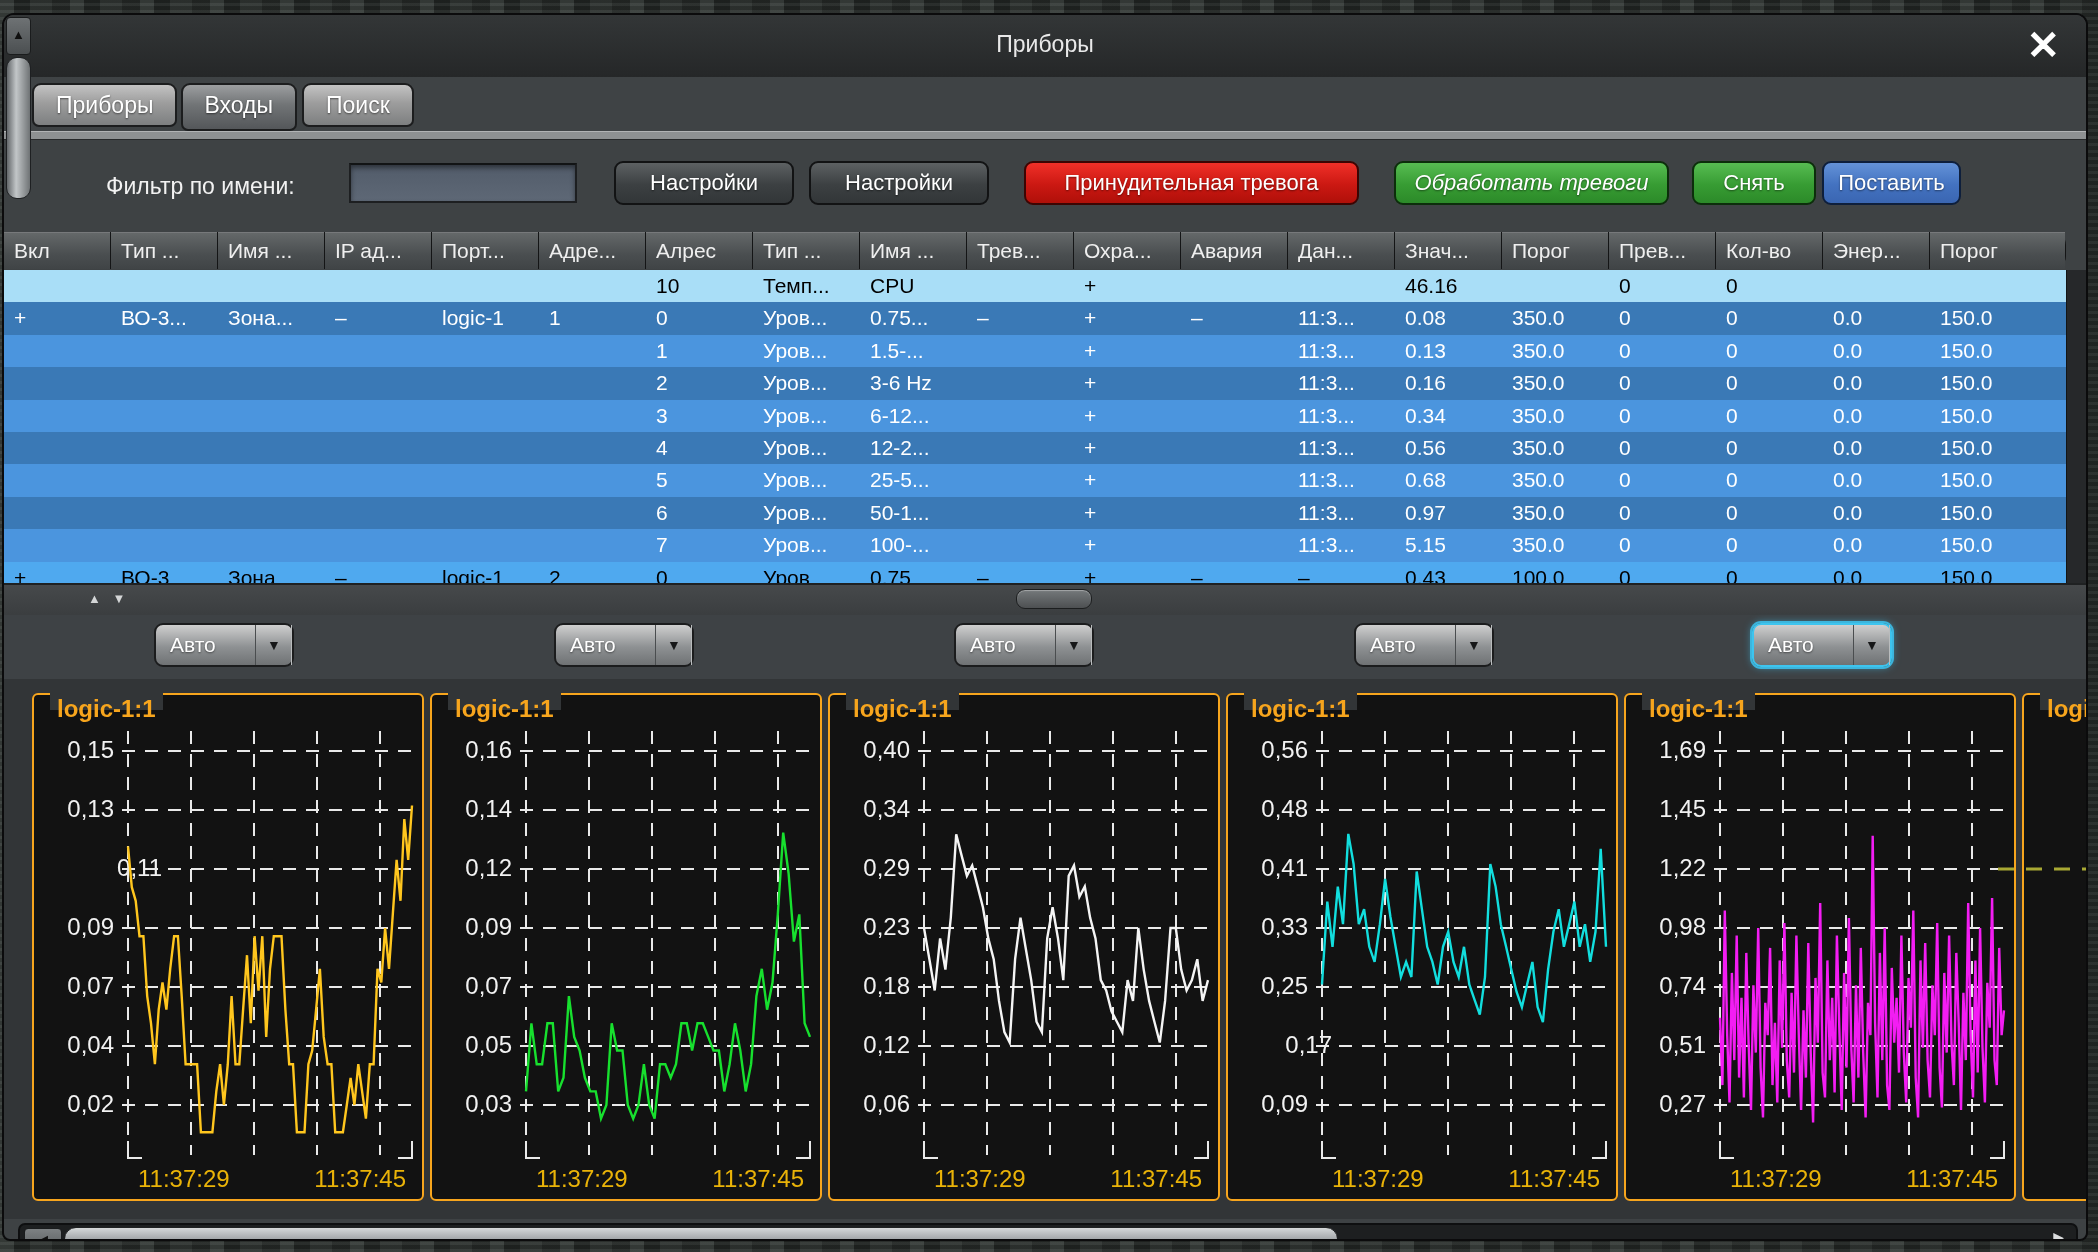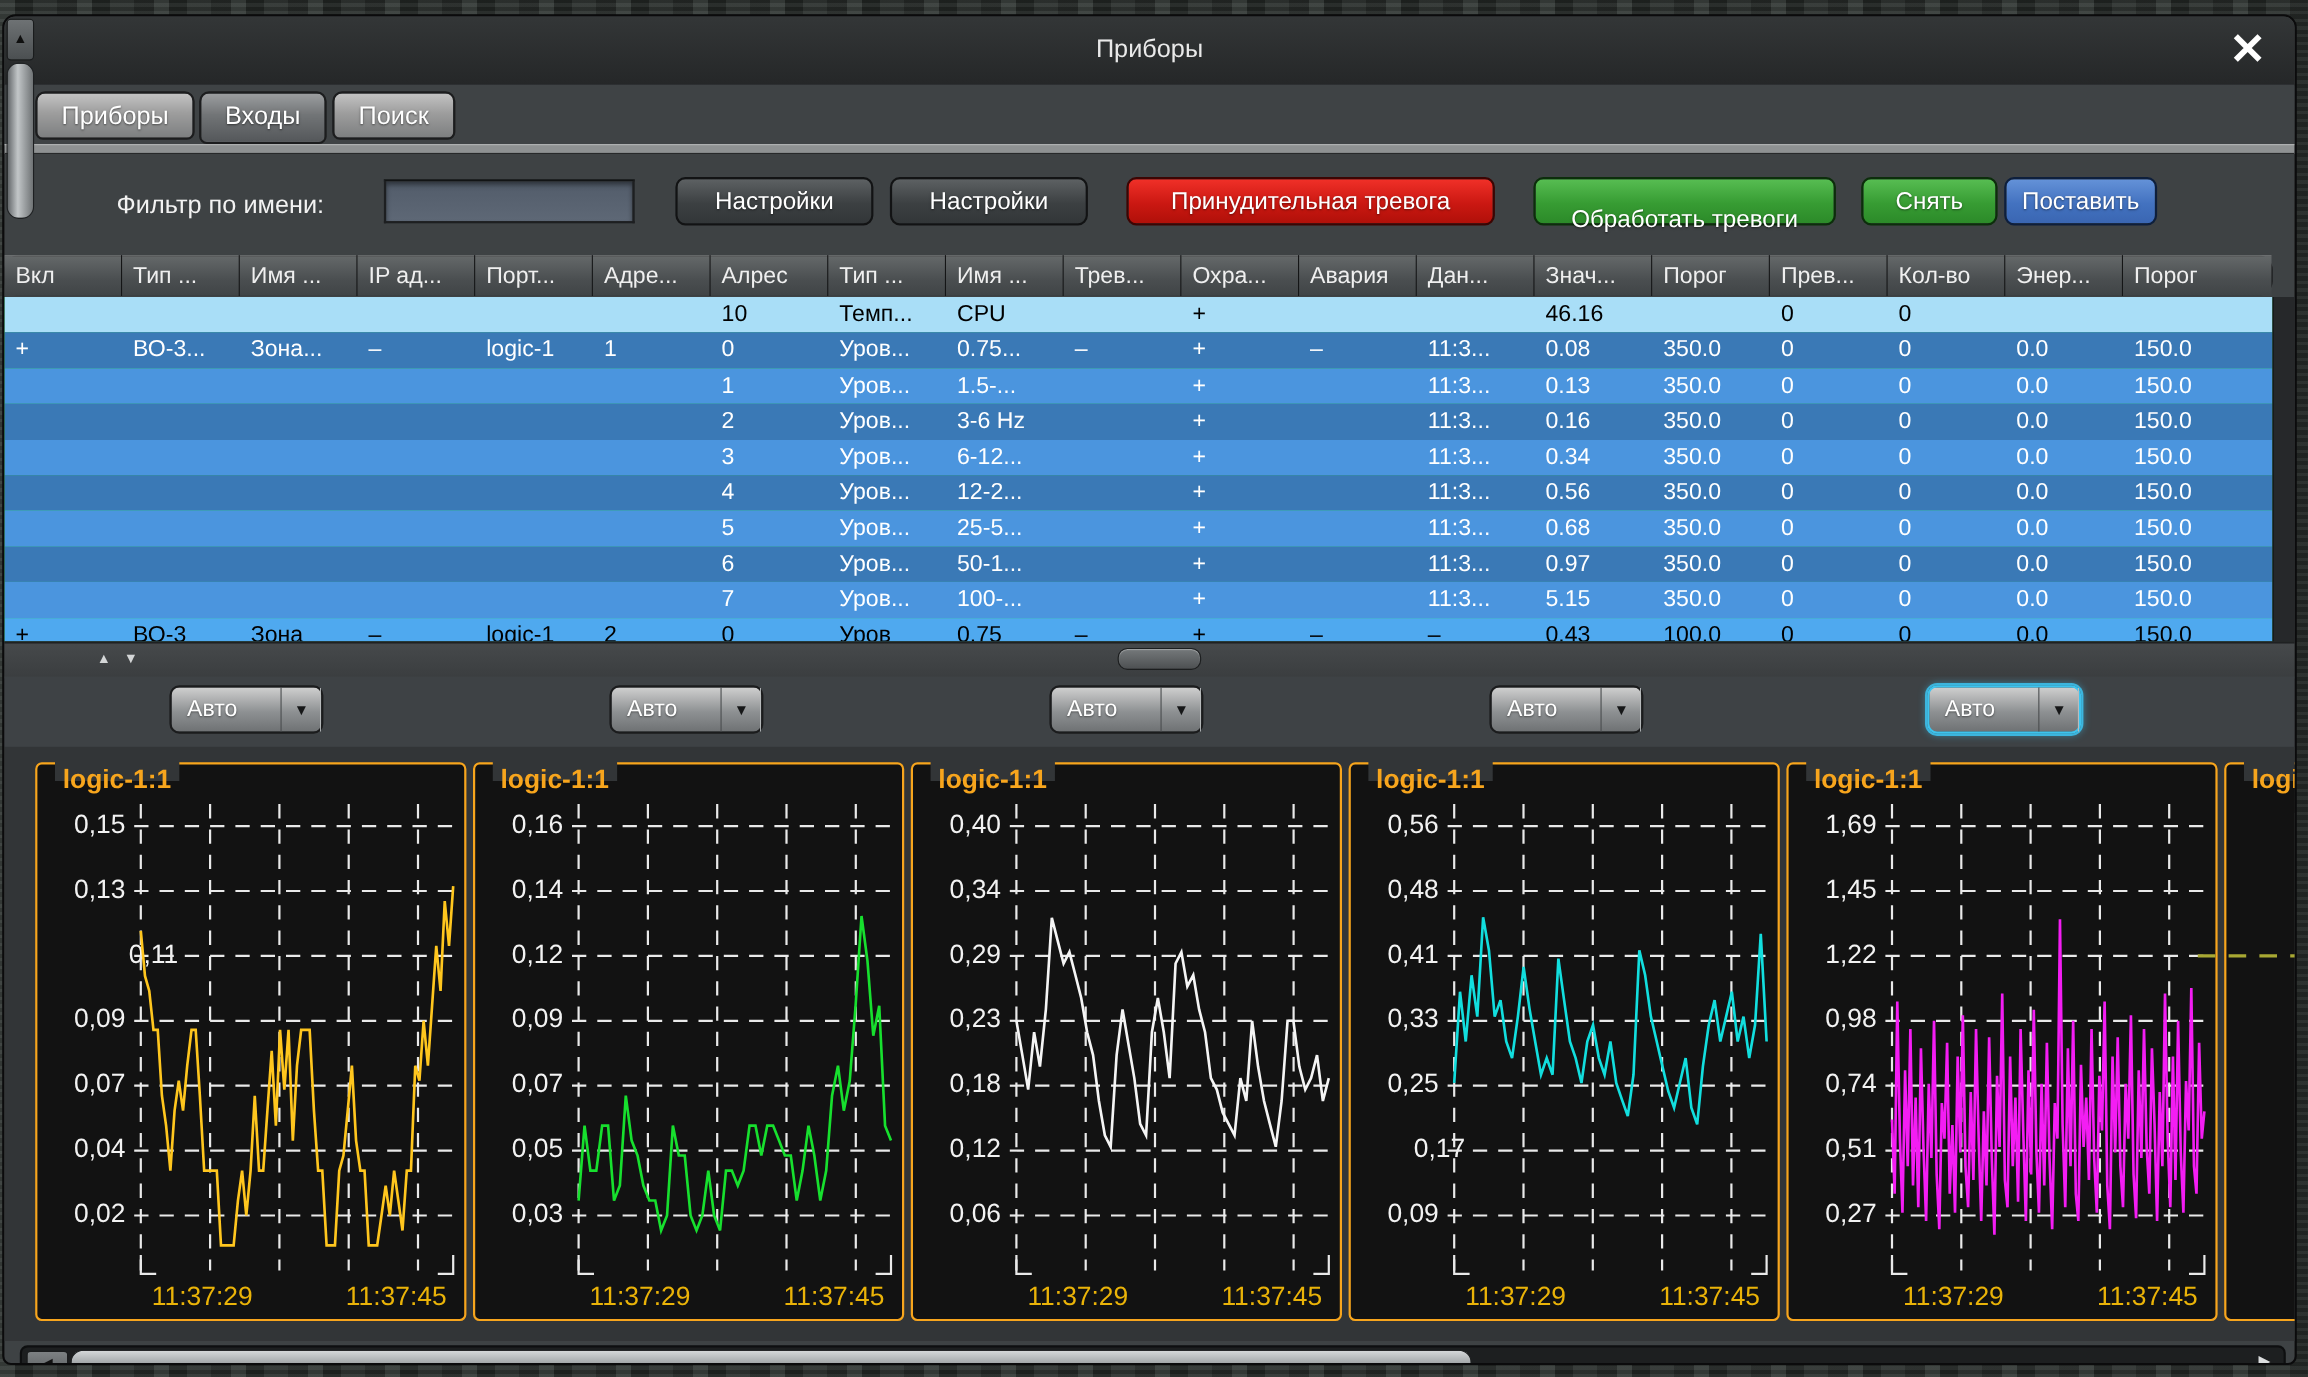--- a/index.html
+++ b/index.html
@@ -42,21 +42,21 @@
   .btn.red{background:linear-gradient(#f03028,#cb1812 55%,#b01009);border-color:#3c0503;}
   .btn.green{background:linear-gradient(#57bd52,#379c33 55%,#2c8a29);border-color:#0c2e0b;}
   .btn.blue{background:linear-gradient(#6492d8,#4372c0 55%,#3a66b2);border-color:#0e1f3c;}
   
   .thead{position:absolute;left:0;top:217px;width:2062px;height:37px;display:flex;background:#141516;border-radius:13px;}
   .th{flex:0 0 106px;margin-right:1px;box-sizing:border-box;
     background:linear-gradient(#646869,#4a4e50 60%,#404446);
     border-top:1px solid #77797b;color:#efefef;font-size:21px;line-height:36px;padding-left:10px;
     white-space:nowrap;overflow:hidden;}
   .th:last-child{flex:1 1 auto;}
-  .tbody{position:absolute;left:0;top:255px;width:2062px;height:313px;overflow:hidden;background:#22c55e;}
+  .tbody{position:absolute;left:0;top:255px;width:2062px;height:313px;overflow:hidden;background:#84cc16;}
   .row{display:flex;height:32.4px;}
   .row.dark{background:#3a79b6;color:#fff;}
   .row.light{background:#4b95de;color:#fff;}
   .row.pale{background:#a9def7;color:#000;}
   .row.selected{background:#4fa9ef;color:#000;}
   .td{flex:0 0 106px;margin-right:1px;box-sizing:border-box;font-size:21px;line-height:32px;
     padding-left:10px;white-space:nowrap;overflow:hidden;}
   .td:last-child{flex:1 1 auto;}
   
   .vscroll{position:absolute;left:2062px;top:255px;width:28px;height:313px;background:#26282a;border-left:1px solid #131516;}
@@ -564,16 +564,16 @@
 
   <div class="hscroll">
     <div class="hscroll-left">◀</div>
     <div class="hscroll-thumb"></div>
     <div class="hscroll-right">▶</div>
   </div>
 
 <div class="btn gray" style="left: 610px; width: 180px; padding: 0px;">Настройки</div>
     <div class="btn gray" style="left: 805px; width: 180px; padding: 0px;">Настройки</div>
     <div class="btn red" style="left: 1020px; width: 335px; padding: 0px;">Принудительная тревога</div>
-    <div class="btn green" style="left: 1390px; width: 275px; padding: 16px;">Обработать тревоги</div>
+    <div class="btn green" style="left: 1390px; width: 275px; padding: 0px; font-style: italic;">Обработать тревоги</div>
     <div class="btn green" style="left: 1688px; width: 124px; padding: 0px;">Снять</div>
     <div class="btn blue" style="left: 1818px; width: 139px; padding: 0px;">Поставить</div>
   </div>
 
 </body></html>

